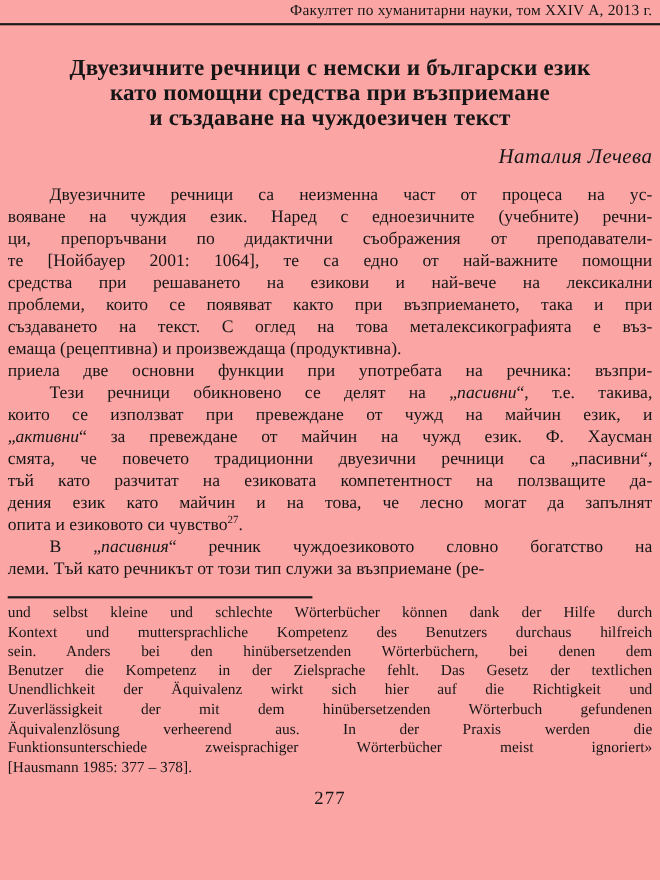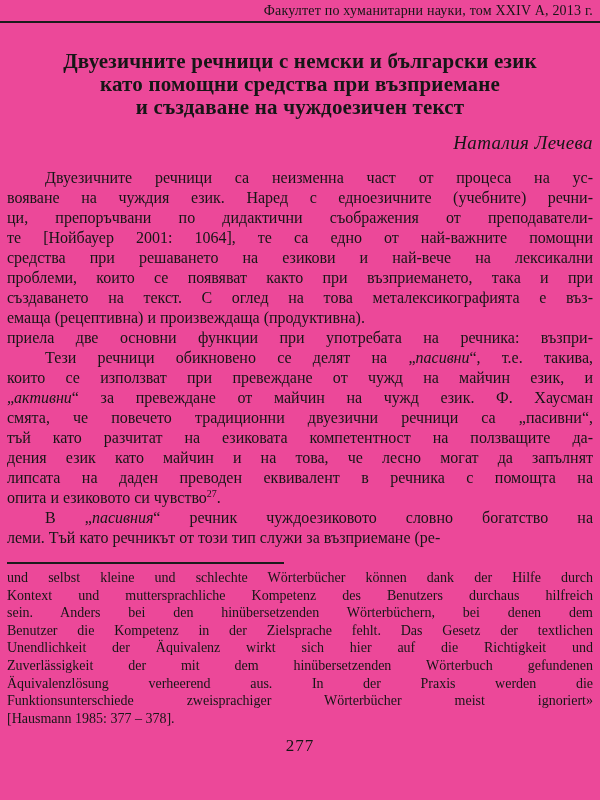--- a/index.html
+++ b/index.html
@@ -1,18 +1,18 @@
 <!DOCTYPE html>
 <html><head>
 <meta charset="utf-8">
 <style>
   html,body { margin:0; padding:0; background:#e8e8e8; }
   .page {
     width:600px; height:800px; margin:0 auto; box-sizing:border-box;
-    background:#ec4899; color:#161616;
+    background:#fca5a5; color:#161616;
     font-family:"Liberation Serif", serif;
     padding:0 7px; overflow:hidden; position:relative;
   }
   .journal-header {
     text-align:right; font-size:14px; padding-top:3px; letter-spacing:0.2px;
     white-space:nowrap;
   }
   .header-rule {
     border:0; border-top:2px solid #1b1b1b; margin:2px -7px 0 -7px;
   }
@@ -66,21 +66,20 @@
         <div class="tline lastline"><span>емаща (рецептивна) и произвеждаща (продуктивна).</span></div>
         <div class="tline"><span>приела две основни функции при употребата на речника: възпри-</span></div>
       </div>
       <div>
         <div class="tline indent"><span>Тези речници обикновено се делят на „</span><span class="it">пасивни</span><span>“, т.е. такива,</span></div>
         <div class="tline"><span>които се използват при превеждане от чужд на майчин език, и</span></div>
         <div class="tline"><span>„</span><span class="it">активни</span><span>“ за превеждане от майчин на чужд език. Ф. Хаусман</span></div>
         <div class="tline"><span>смята, че повечето традиционни двуезични речници са „пасивни“,</span></div>
         <div class="tline"><span>тъй като разчитат на езиковата компетентност на ползващите да-</span></div>
         <div class="tline"><span>дения език като майчин и на това, че лесно могат да запълнят</span></div>
-        <div class="tline"><span>липсата на даден преводен еквивалент в речника с помощта на</span></div>
         <div class="tline lastline"><span>опита и езиковото си чувство</span><sup>27</sup><span>.</span></div>
       </div>
       <div>
         <div class="tline indent"><span>В „</span><span class="it">пасивния</span><span>“ речник чуждоезиковото словно богатство на</span></div>
         <div class="tline lastline"><span>леми. Тъй като речникът от този тип служи за възприемане (ре-</span></div>
       </div>
     </div>
 
   <hr class="footnote-rule">
 

